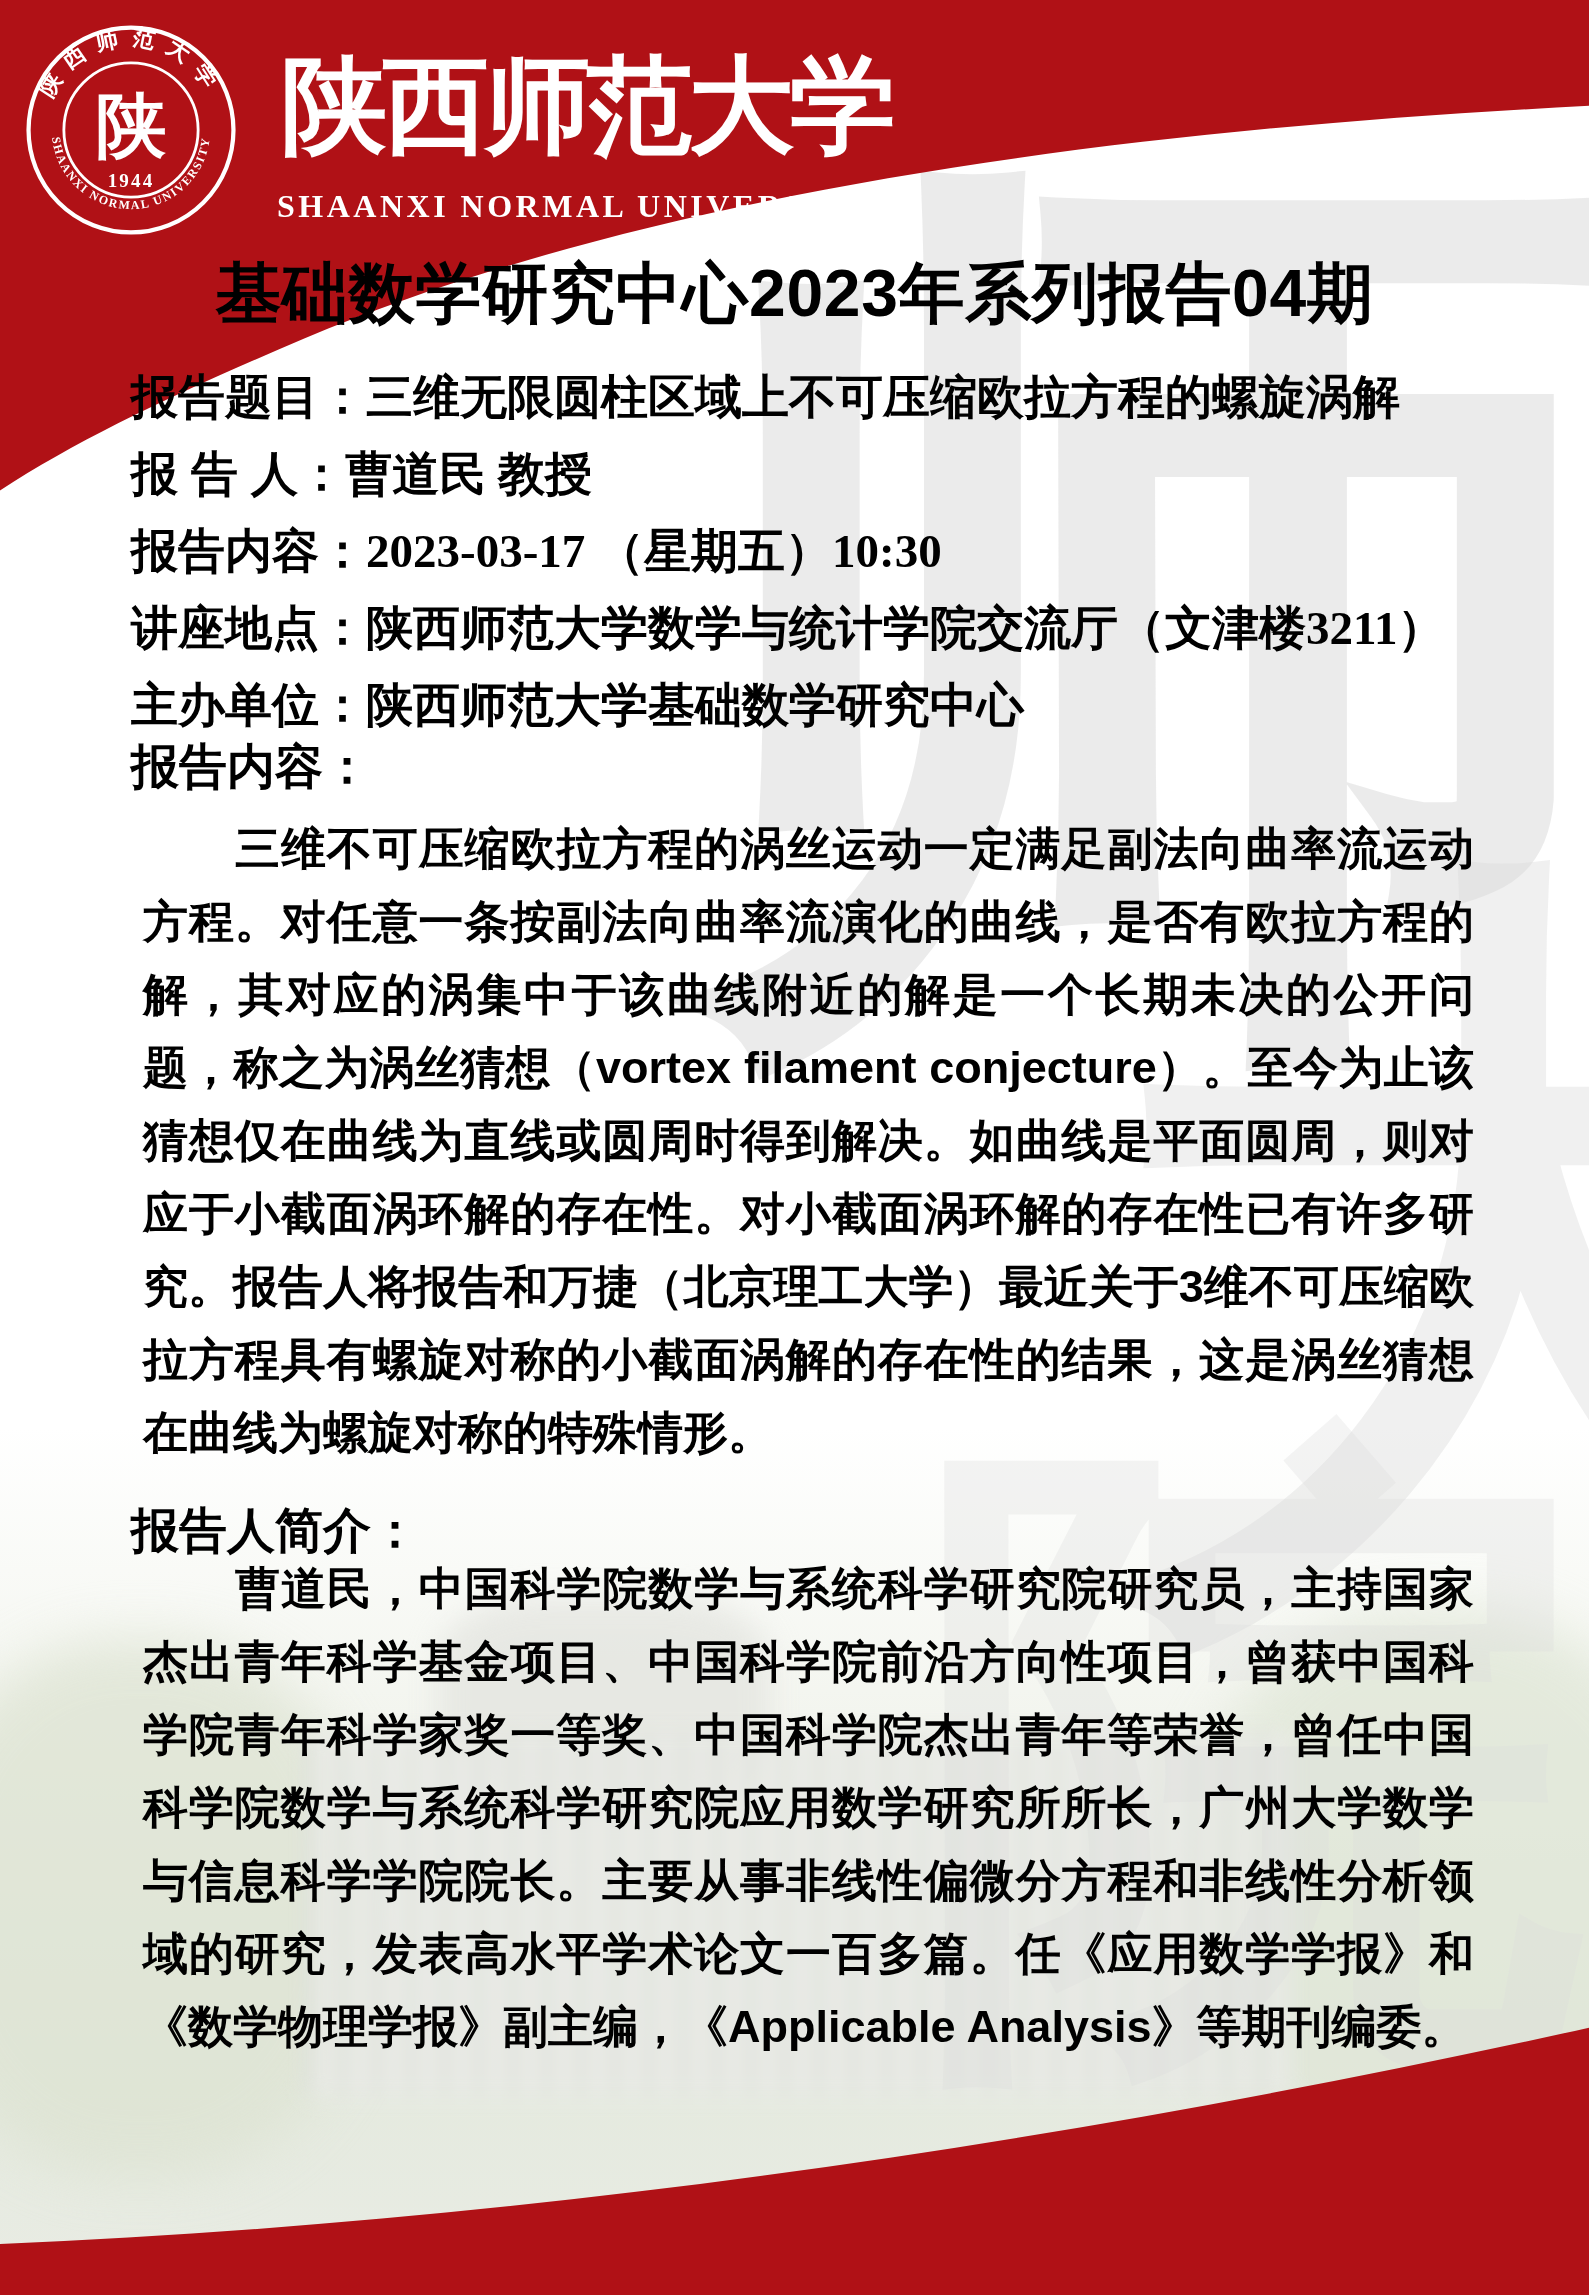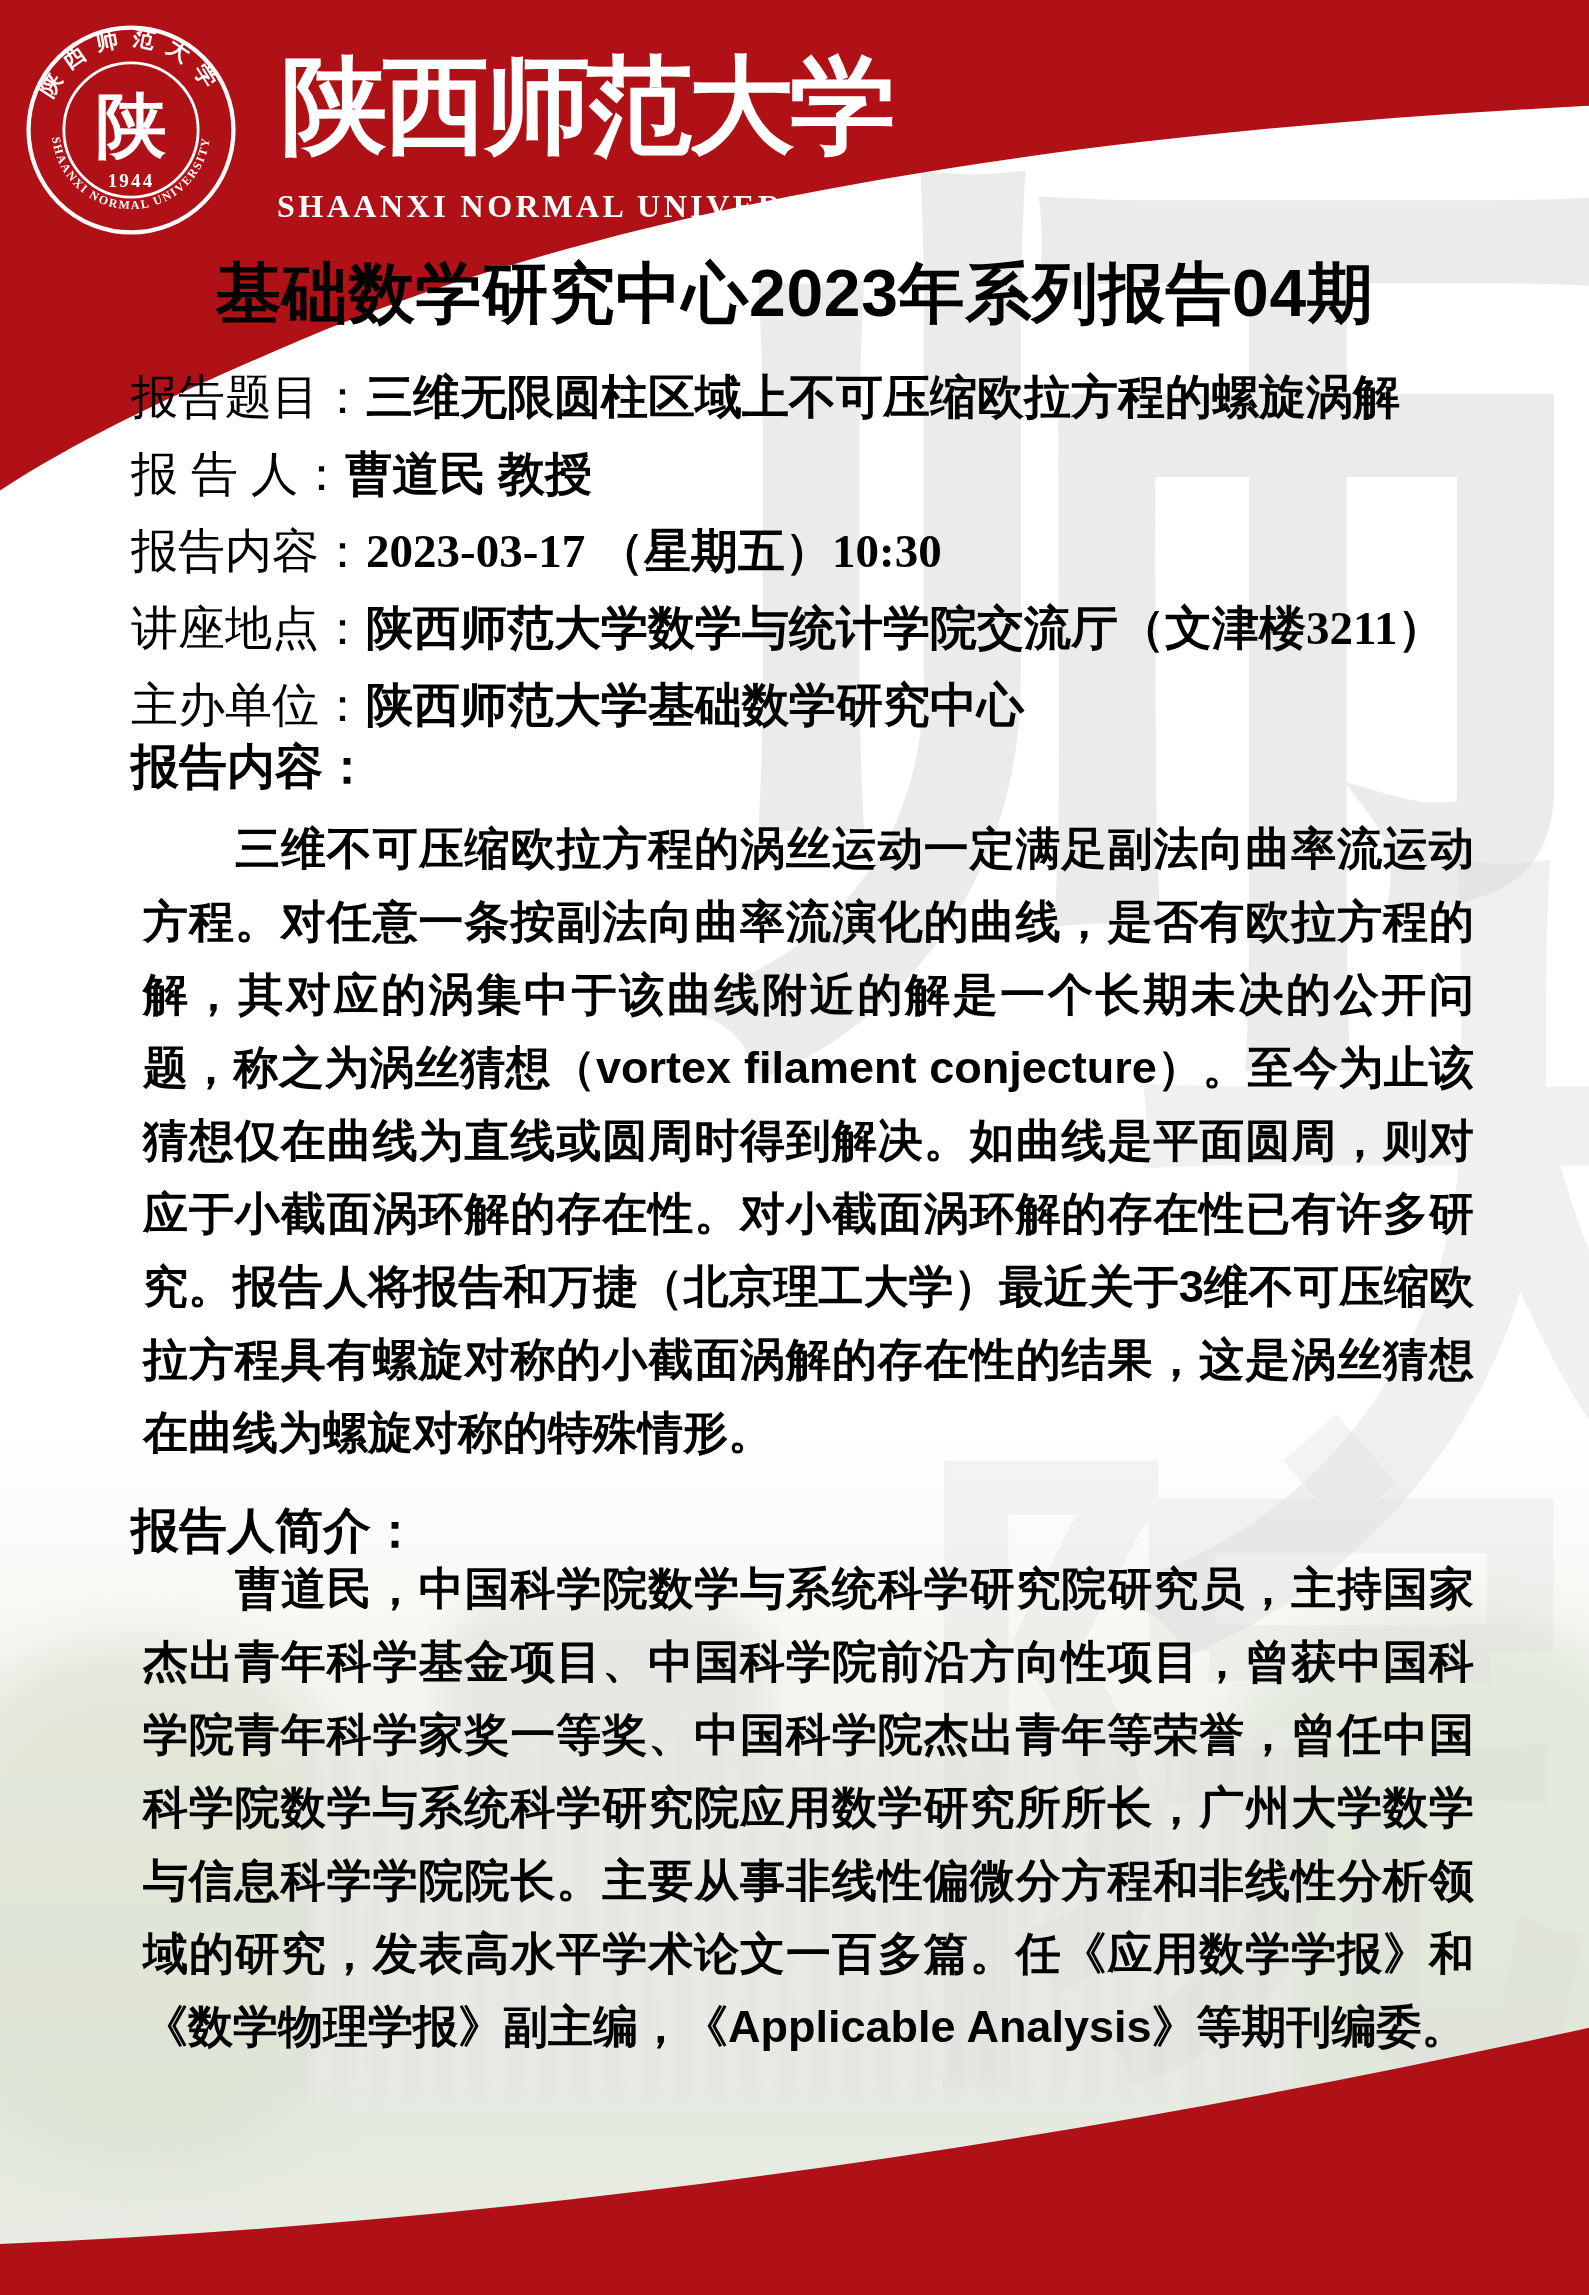--- a/index.html
+++ b/index.html
@@ -38,21 +38,21 @@
   .brand-cn{position:absolute;left:281px;top:47px;z-index:3;color:#fff;font-size:106px;
     font-weight:900;letter-spacing:-4.2px;line-height:1.1;}
   .brand-en{position:absolute;left:277px;top:188px;z-index:3;color:#fff;font-size:32px;
     font-weight:700;letter-spacing:3.5px;font-family:"Liberation Serif","DejaVu Serif",serif;}
   
   .title{position:absolute;left:0;top:249px;width:1589px;text-align:center;z-index:3;
     font-size:66px;font-weight:900;letter-spacing:0.7px;}
   
   .info{position:absolute;left:131px;top:359px;width:1342px;z-index:3;}
   .info-row{display:flex;align-items:center;height:77px;font-size:47px;}
-  .info-label{font-weight:400;white-space:pre;}
+  .info-label{font-weight:700;white-space:pre;}
   .info-value{font-weight:700;font-family:"Liberation Serif","DejaVu Serif",serif;white-space:nowrap;}
   
   .sec-heading{position:absolute;left:131px;z-index:3;font-size:48px;font-weight:900;text-align:center;}
   .h1{top:735px;}
   .h2{top:1473px;margin-top:26px;}
   .para{position:absolute;left:131px;width:1331px;z-index:3;margin:12px;
     font-size:45px;line-height:73px;font-weight:700;text-align:justify;text-indent:92px;}
   .p1{top:800px;}
   .p2{top:1540px;}
 </style>

